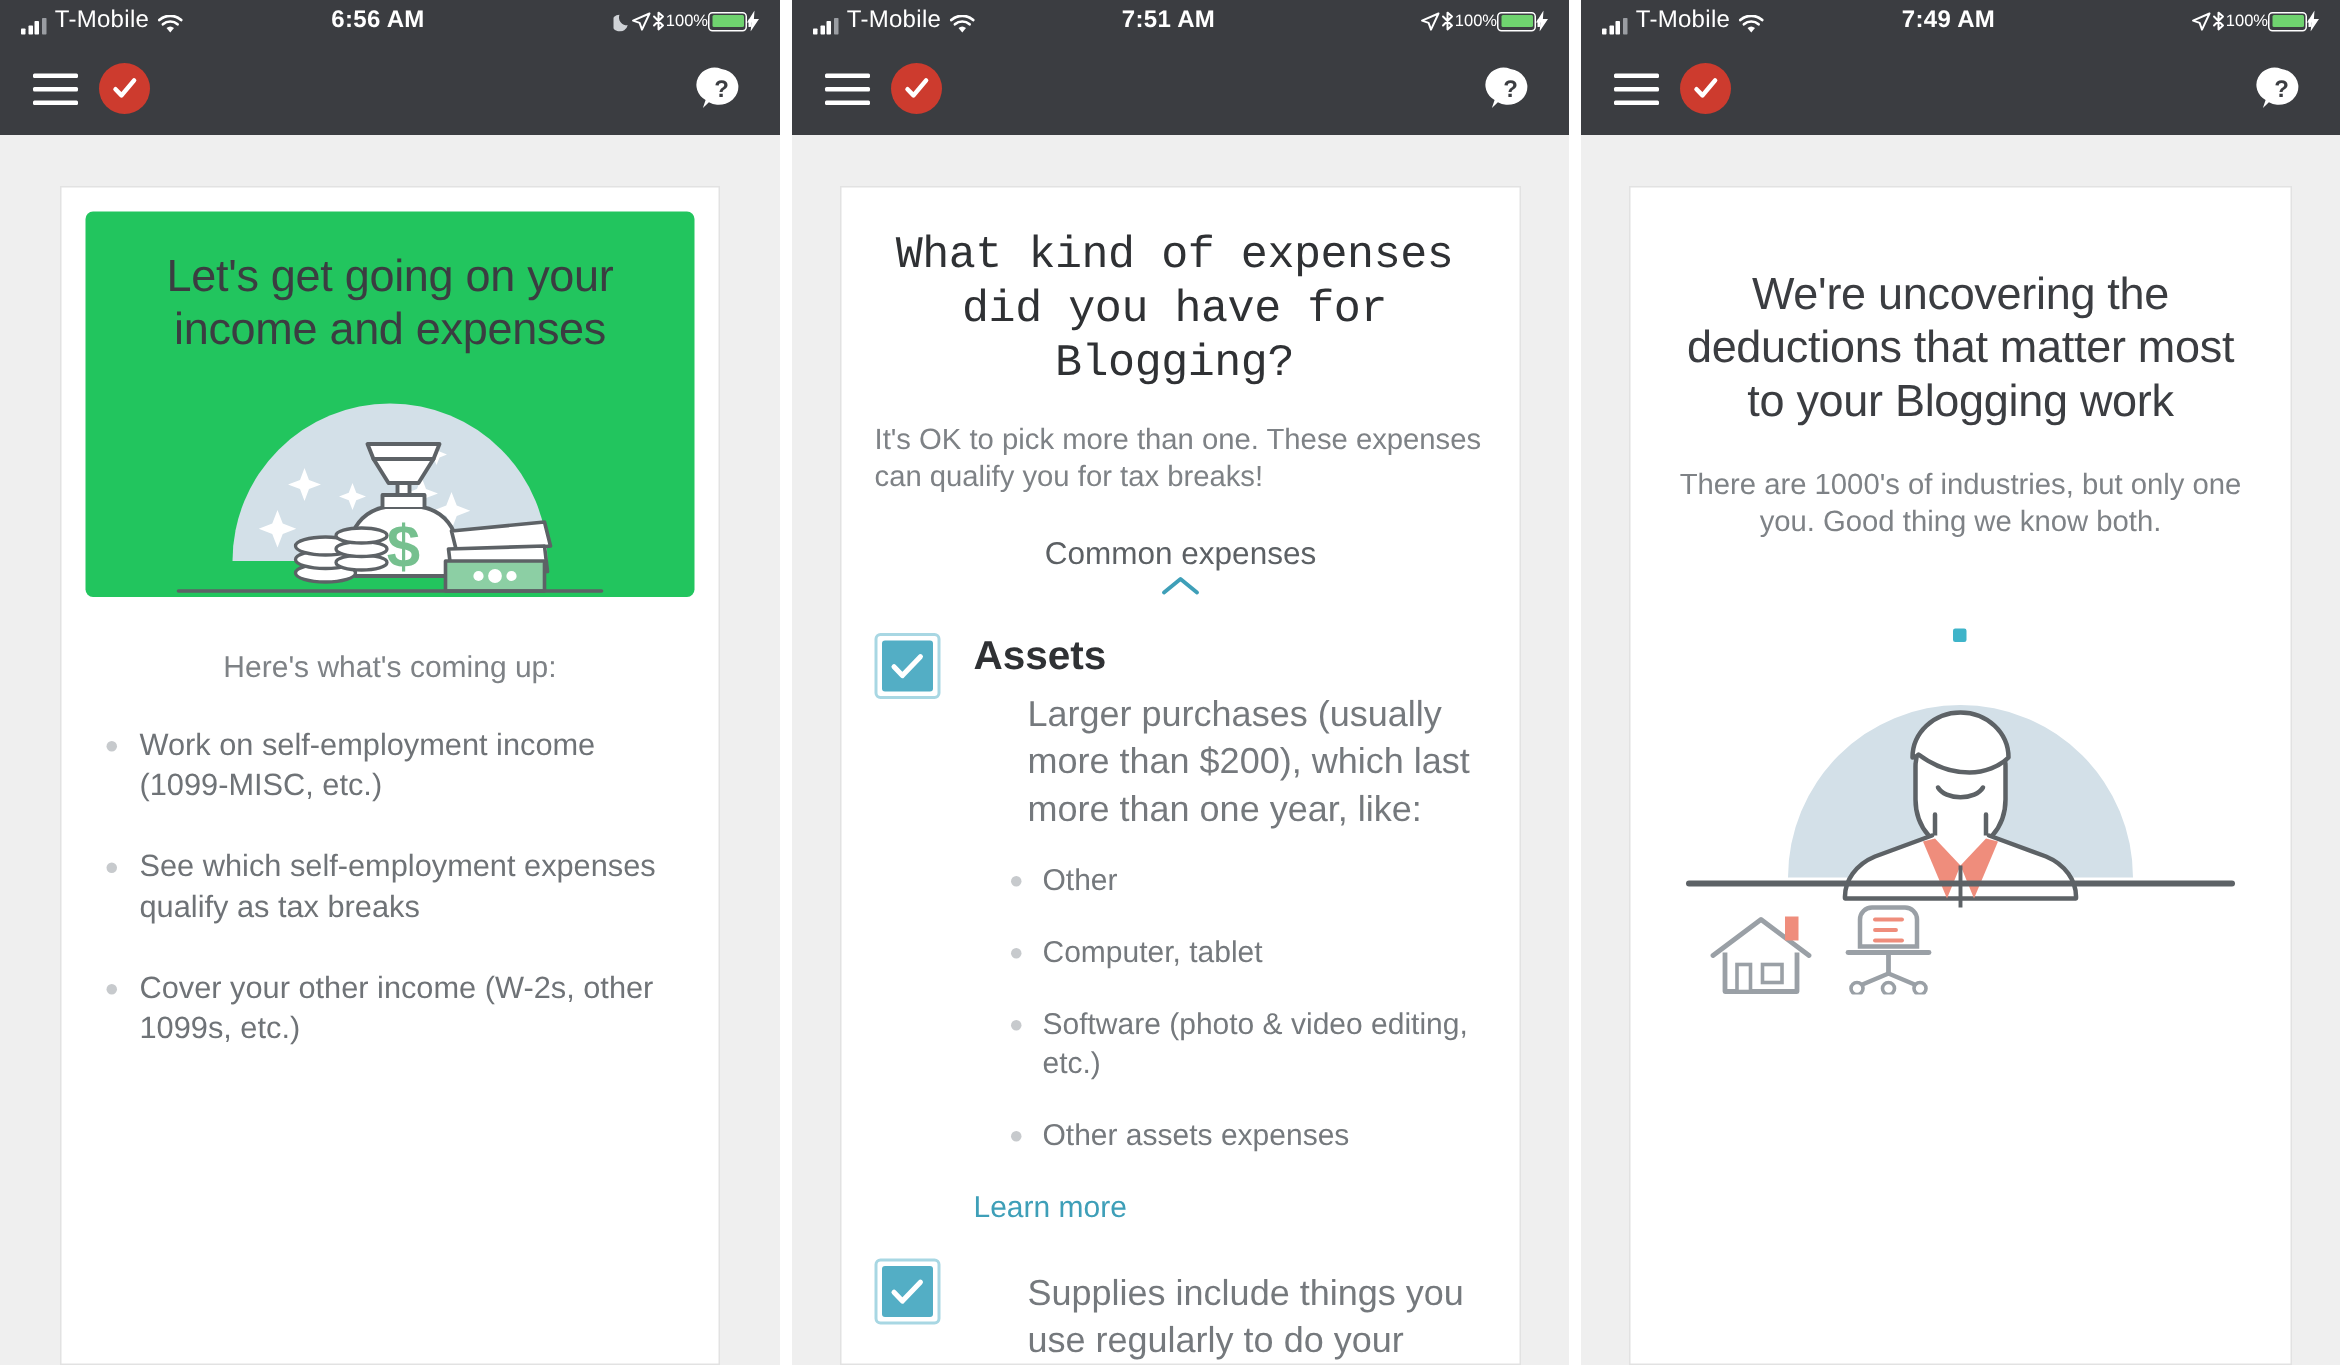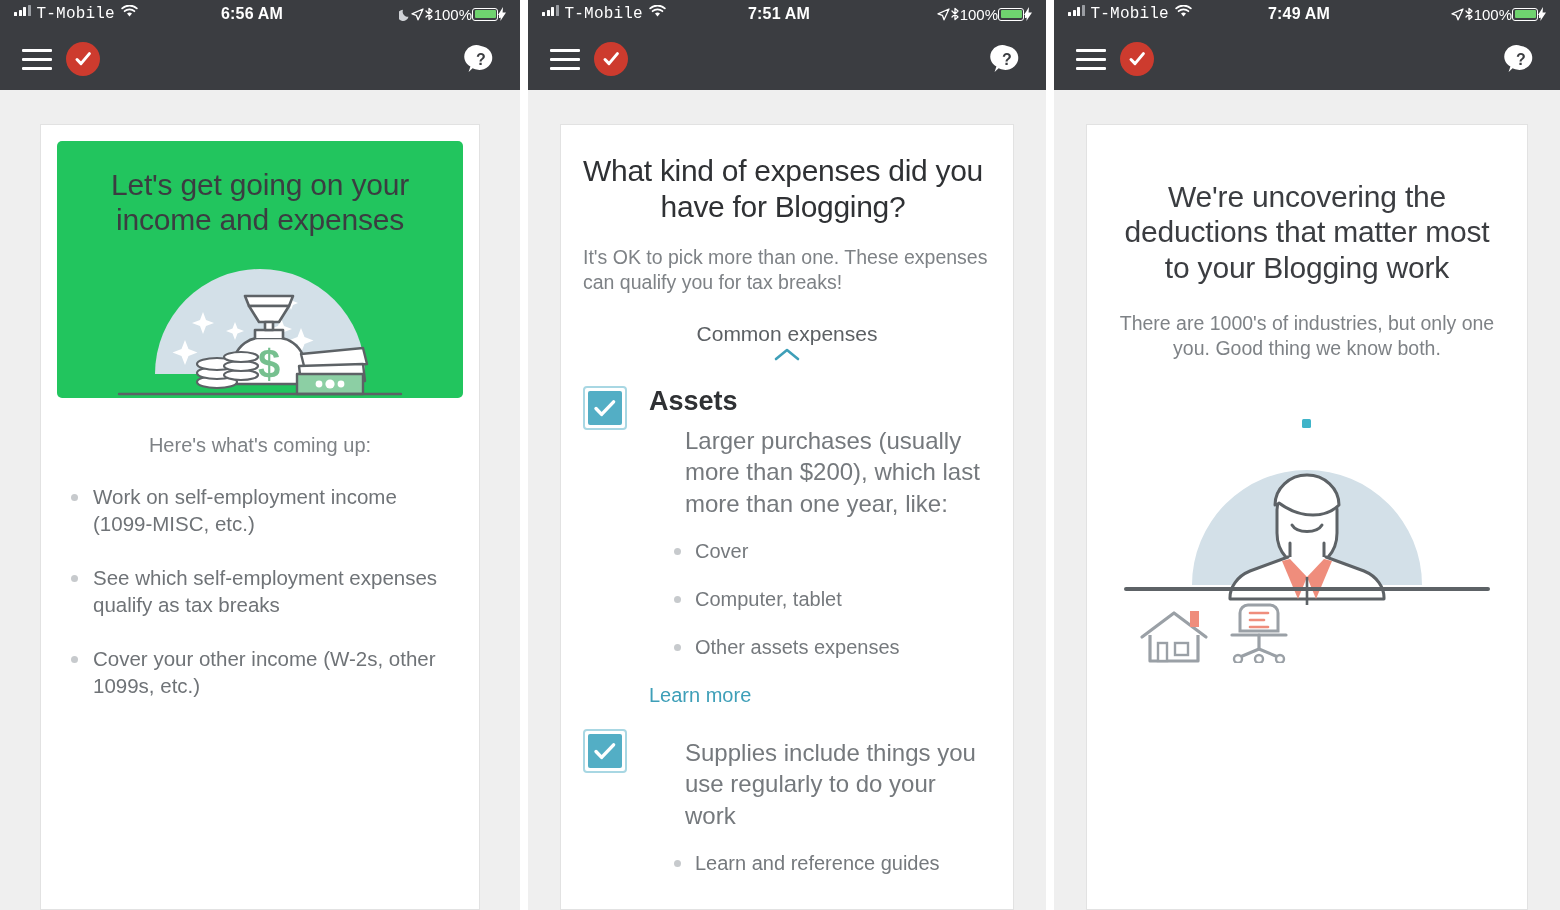--- a/index.html
+++ b/index.html
@@ -14,29 +14,29 @@
   .screen.s1 { width: 520px; }
   .screen.s2 { width: 518px; margin-left: 8px; }
   .screen.s3 { width: 506px; margin-left: 8px; }
 
   
   .statusbar {
     height: 28px; background: #3b3d41; color: #ffffff;
     display: flex; align-items: center; padding: 0 14px;
     font-size: 16px; position: relative;
   }
-  .sb-left { display: flex; align-items: flex-start; gap: 6px; font-family: Liberation Mono, monospace; }
+  .sb-left { display: flex; align-items: flex-end; gap: 6px; }
   .sb-carrier { font-size: 16px; letter-spacing: .2px; }
   .sb-time {
     position: absolute; left: 0; right: 16px; text-align: center;
     font-size: 16px; font-weight: bold; letter-spacing: .2px;
   }
   .sb-right {
     margin-left: auto; display: flex; align-items: center; gap: 0;
-    position: relative; z-index: 2; font-size: 15px;
+    position: relative; z-index: 2; font-size: 11px;
   }
   .bars { display: flex; align-items: flex-end; gap: 1.5px; height: 11px; }
   .bars i { display: block; width: 3px; background: #ffffff; border-radius: .5px; }
   .bars i:nth-child(1) { height: 4px; }
   .bars i:nth-child(2) { height: 6.5px; }
   .bars i:nth-child(3) { height: 9px; }
   .bars i:nth-child(4) { height: 11px; background: #9a9da2; }
   .batt {
     width: 26px; height: 13px; border: 1.5px solid #ffffff;
     border-radius: 3px; padding: 1.5px; position: relative;
@@ -90,21 +90,21 @@
     font-size: 20.5px; line-height: 1.32; margin-bottom: 27px;
   }
   .bullets li::before {
     content: ""; position: absolute; left: 4px; top: 11px;
     width: 7px; height: 7px; border-radius: 50%; background: #c7cacd;
   }
 
   
   .q-title {
     font-size: 30px; line-height: 1.2; color: #2f3134;
-    text-align: center; padding: 28px 16px 0 8px; letter-spacing: -.3px;
+    text-align: center; padding: 28px 16px 0 8px; letter-spacing: -.3px; font-family: Liberation Mono, monospace;
   }
   .q-sub {
     color: #7e8286; font-size: 19.5px; line-height: 1.3;
     padding: 20px 22px 0 22px;
   }
   .section-head {
     display: flex; align-items: center; justify-content: space-between;
     padding: 26px 22px 0 22px;
     flex-direction: column;
   }
@@ -338,22 +338,23 @@
             <span>
               <svg width="26" height="22" viewBox="0 0 26 22">
                 <path d="M4 11.5 L9.6 17.4 L21.6 4.8" fill="none" stroke="#ffffff" stroke-width="3.4" stroke-linecap="round" stroke-linejoin="round"></path>
               </svg>
             </span>
           </div>
           <div class="opt-body">
             <div class="opt-name">Assets</div>
             <div class="opt-desc">Larger purchases (usually more than $200), which last more than one year, like:</div>
             <ul class="sub-list">
-              <li>Cover</li>
+              <li>Other</li>
               <li>Computer, tablet</li>
+              <li>Software (photo &amp; video editing, etc.)</li>
               <li>Other assets expenses</li>
             </ul>
             <span class="learn-more">Learn more</span>
           </div>
         </div>
 
         <div class="opt-row" style="padding-top:22px">
           <div class="cbox">
             <span>
               <svg width="26" height="22" viewBox="0 0 26 22">

